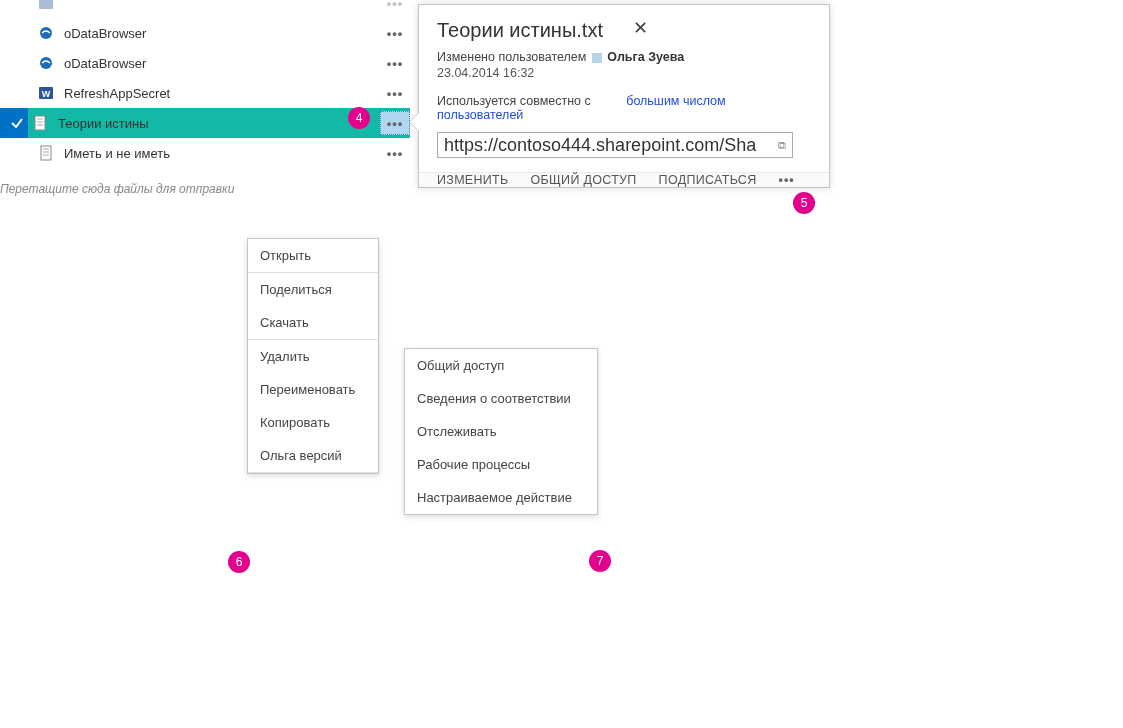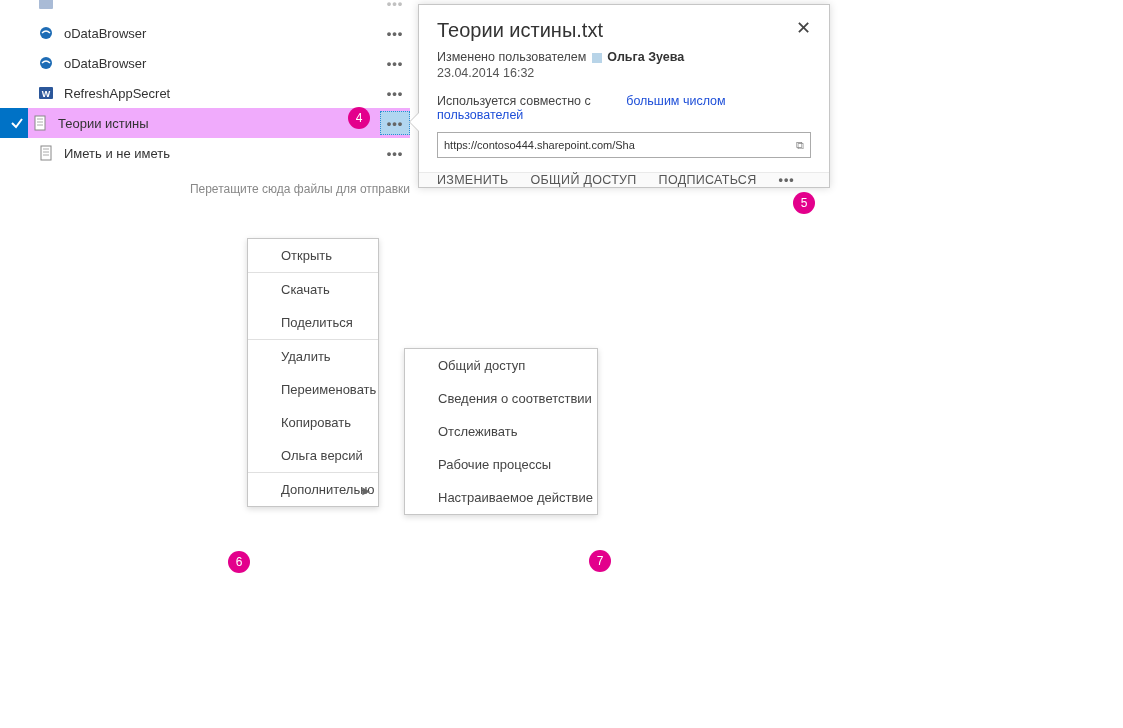--- a/index.html
+++ b/index.html
@@ -4,46 +4,46 @@
 <style>
 * { margin: 0; padding: 0; box-sizing: border-box; }
 body { font-family: "Segoe UI", Arial, sans-serif; font-size: 13px; color: #444; background: #fff; width: 1123px; height: 728px; position: relative; overflow: hidden; }
 
 .file-list { width: 410px; }
 .file-row { display: flex; align-items: center; height: 30px; padding-left: 6px; position: relative; }
 .file-row .check-col { width: 28px; display: flex; align-items: center; justify-content: center; }
 .file-row .icon-col { width: 24px; display: flex; align-items: center; justify-content: center; }
 .file-row .name-col { flex: 1; padding-left: 6px; color: #333; }
 .file-row .ellipsis-col { width: 30px; text-align: center; color: #666; font-weight: bold; letter-spacing: 1px; cursor: pointer; }
-.file-row.selected { background: #f0abfc; }
+.file-row.selected { background: #14b8a6; }
 .file-row.selected .check-col { background: #0072c6; color: #fff; width: 28px; height: 30px; margin-left: -6px; padding-left: 6px; }
 .file-row.selected .ellipsis-col { background: #b1d6f0; border: 1px dotted #2a8dd4; height: 24px; display: flex; align-items: center; justify-content: center; }
-.drop-hint { color: #888; font-size: 12px; text-align: right; padding: 14px 0 0 0; width: 410px; }
+.drop-hint { color: #888; font-size: 12px; padding: 14px 0 0 0; width: 410px; font-style: italic; }
 
 .callout { position: absolute; left: 418px; top: 4px; width: 412px; background: #fff; border: 1px solid #c6c6c6; box-shadow: 0 0 8px rgba(0,0,0,0.15); }
 .callout-arrow { position: absolute; left: -9px; top: 108px; width: 0; height: 0; border-top: 9px solid transparent; border-bottom: 9px solid transparent; border-right: 9px solid #fff; filter: drop-shadow(-1px 0 0 #c6c6c6); }
-.callout-header { display: flex; justify-content: space-between; align-items: flex-start; padding: 14px 18px 8px 18px; }
+.callout-header { display: flex; justify-content: flex-start; align-items: flex-start; padding: 14px 18px 8px 18px; gap: 30px; }
 .callout-title { font-size: 20px; font-weight: 300; color: #333; }
 .callout-close { font-size: 18px; color: #444; cursor: pointer; line-height: 1; }
-.callout-body { padding: 0 18px 14px 18px; font-size: 12.5px; color: #444; }
+.callout-body { padding: 0 36px 14px 18px; font-size: 12.5px; color: #444; }
 .callout-body .modified-line { margin-bottom: 2px; }
 .callout-body .user-name { font-weight: 600; color: #333; }
 .callout-body .presence { display: inline-block; width: 10px; height: 10px; background: #b8d4e8; vertical-align: middle; margin: 0 2px; }
 .callout-body .timestamp { margin-bottom: 14px; color: #555; }
 .callout-body .share-line { margin-bottom: 10px; }
 .callout-body .share-line a { color: #1d4ed8; text-decoration: none; margin-left: 32px; }
 .url-box { display: flex; align-items: center; border: 1px solid #ababab; background: #fff; height: 26px; }
-.url-box input { flex: 1; border: none; outline: none; padding: 0 6px; font-size: 11px; font-family: inherit; color: #333; }
+.url-box input { flex: 1; border: none; outline: none; padding: 0 6px; font-size: 18px; font-family: inherit; color: #333; }
 .url-box .url-icon { width: 20px; text-align: center; color: #888; font-size: 11px; }
 .callout-footer { border-top: 1px solid #eaeaea; background: #fafafa; padding: 0 18px; display: flex; align-items: center; gap: 22px; font-size: 12.5px; color: #555; letter-spacing: 0.3px; position: relative; }
 .callout-footer .footer-btn { cursor: pointer; }
 .callout-footer .footer-ellipsis { cursor: pointer; color: #666; font-weight: bold; letter-spacing: 1px; }
 
 .ctx-menu { position: absolute; background: #fff; border: 1px solid #c6c6c6; box-shadow: 0 2px 6px rgba(0,0,0,0.15); font-size: 13px; color: #444; }
-.ctx-menu .item { padding: 9px 33px; cursor: pointer; white-space: nowrap; position: relative; }
+.ctx-menu .item { padding: 9px 12px; cursor: pointer; white-space: nowrap; position: relative; }
 .ctx-menu .sep { border-top: 1px solid #e0e0e0; }
 .ctx-menu .item .arrow { position: absolute; right: 8px; top: 50%; transform: translateY(-50%); font-size: 10px; color: #666; }
 
 #menu1 { left: 247px; top: 238px; width: 132px; }
 #menu2 { left: 404px; top: 348px; width: 194px; }
 
 .badge { position: absolute; width: 22px; height: 22px; border-radius: 50%; background: #e3008c; color: #fff; font-size: 12px; display: flex; align-items: center; justify-content: center; font-weight: 400; }
 #b4 { left: 348px; top: 107px; }
 #b5 { left: 793px; top: 192px; }
 #b6 { left: 228px; top: 551px; }
@@ -157,32 +157,28 @@
     <span class="footer-btn">ИЗМЕНИТЬ</span>
     <span class="footer-btn">ОБЩИЙ ДОСТУП</span>
     <span class="footer-btn">ПОДПИСАТЬСЯ</span>
     <span class="footer-ellipsis">•••</span>
   </div>
 </div>
 
 <div id="menu1" class="ctx-menu">
   <div class="item">Открыть</div>
   <div class="sep"></div>
+  <div class="item">Поделиться</div>
   <div class="item">Скачать</div>
-  <div class="item">Поделиться</div>
   <div class="sep"></div>
   <div class="item">Удалить</div>
   <div class="item">Переименовать</div>
   <div class="item">Копировать</div>
   <div class="item">Ольга версий</div>
   <div class="sep"></div>
-  <div class="item">
-    <span>Дополнительно</span>
-    <span class="arrow">▶</span>
-  </div>
 </div>
 
 <div id="menu2" class="ctx-menu">
   <div class="item">Общий доступ</div>
   <div class="item">Сведения о соответствии</div>
   <div class="item">Отслеживать</div>
   <div class="item">Рабочие процессы</div>
   <div class="item">Настраиваемое действие</div>
 </div>
 

